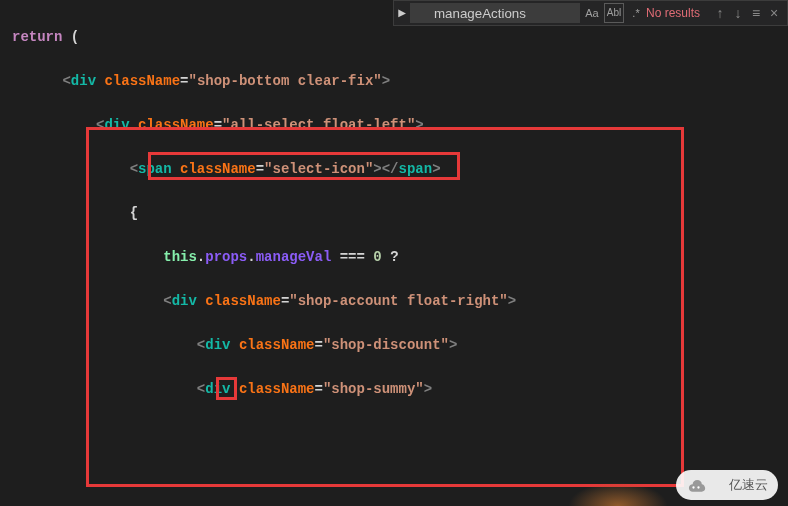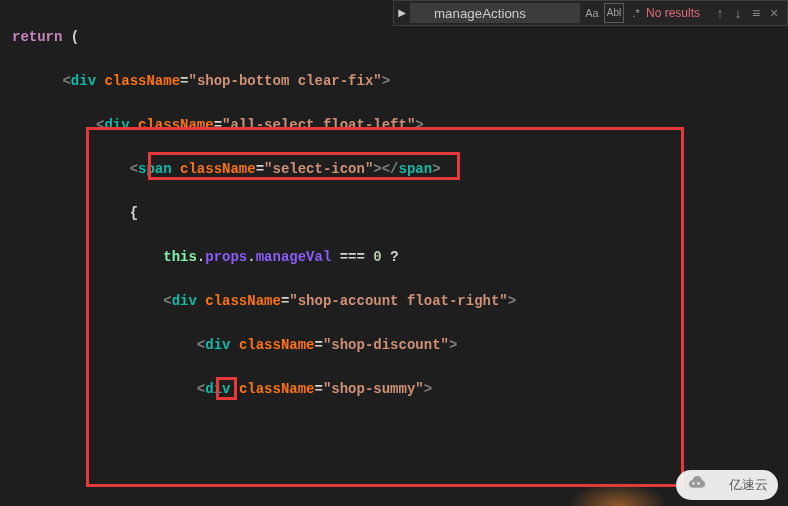--- a/index.html
+++ b/index.html
@@ -102,21 +102,21 @@
       position: absolute;
       border: 3px solid #e63939;
       background: transparent;
       pointer-events: none;
     }
     .watermark {
       position: absolute;
       right: 10px;
       bottom: 6px;
       display: flex;
-      align-items: flex-start;
+      align-items: center;
       gap: 23px;
       background: rgba(255,255,255,0.9);
       border-radius: 16px;
       padding: 4px 10px;
       font-family: sans-serif;
       font-size: 13px;
       color: #555;
     }
     .watermark svg { width: 20px; height: 14px; }
     .orange-arc {

